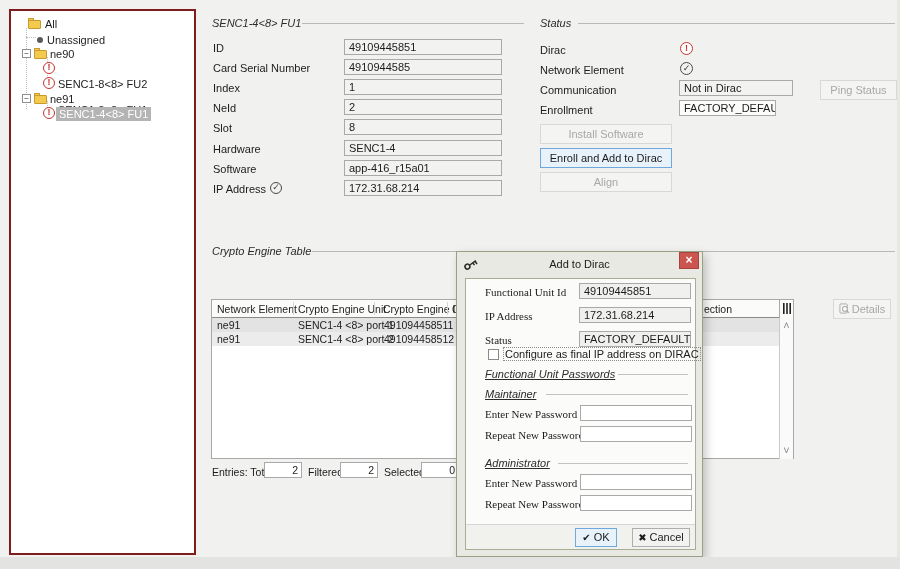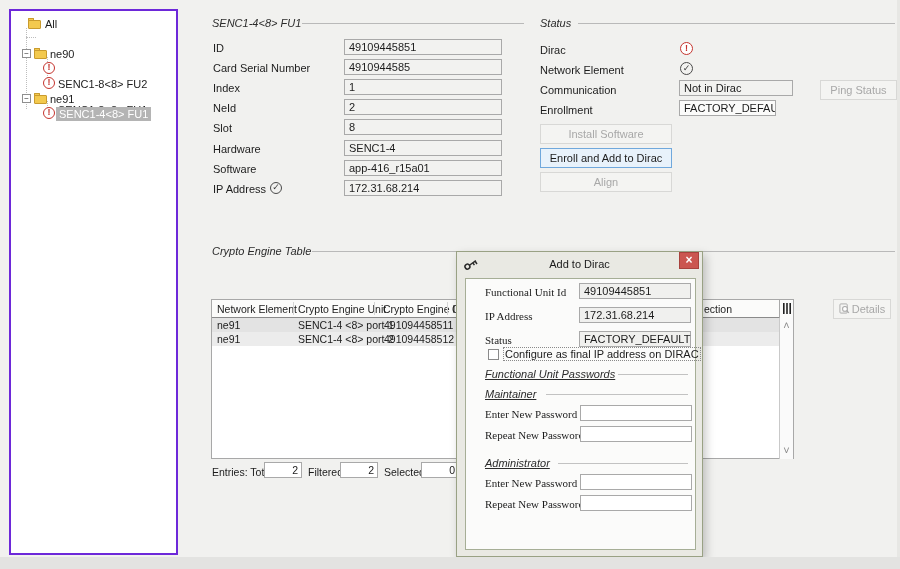--- a/index.html
+++ b/index.html
@@ -2,21 +2,21 @@
 <html><head>
 <meta charset="utf-8">
 <style>
   * { margin:0; padding:0; box-sizing:border-box; }
   html,body { width:900px; height:569px; }
   body { font-family:"Liberation Sans","DejaVu Sans",sans-serif; font-size:11px; color:#1c1c1c; }
   .stage { position:relative; width:900px; height:569px; background:#f1f1ef; overflow:hidden; }
   .abs { position:absolute; }
 
   
-  .tree-panel { left:9px; top:9px; width:169px; height:546px; background:#fff; border:2px solid #6d28d9; }
+  .tree-panel { left:9px; top:9px; width:187px; height:546px; background:#fff; border:2px solid #7f1d1d; }
   .tree-row { position:absolute; height:14px; line-height:14px; white-space:nowrap; }
   .tree-label { display:inline-block; }
   .tree-label.selected { background:#b4b4b4; color:#fff; padding:0 3px; }
   .dotline-v { position:absolute; border-left:1px dotted #bdbdbd; width:0; }
   .dotline-h { position:absolute; border-top:1px dotted #bdbdbd; height:0; }
   .expander { position:absolute; width:9px; height:9px; background:#fff; border:1px solid #8f8f8f; line-height:7px; text-align:center; font-size:8px; color:#333; }
   .folder { position:absolute; width:13px; height:11px; }
   .folder .back { position:absolute; left:0; top:2px; width:13px; height:9px; background:#f3c94e; border:1px solid #c99b2e; border-radius:1px; }
   .folder .tab { position:absolute; left:0; top:0; width:6px; height:4px; background:#f3c94e; border:1px solid #c99b2e; border-bottom:none; border-radius:1px 1px 0 0; }
   .bullet { position:absolute; width:6px; height:6px; background:#5a5a5a; border-radius:50%; }
@@ -82,20 +82,24 @@
     <div class="dotline-v" style="left:36px; top:90px; height:9px;"></div>
 
     <div class="tree-row" style="left:0; top:6px; width:180px;">
       <span class="folder" style="left:17px; top:1px;">
           <span class="tab"></span>
           <span class="back"></span>
         </span>
       <span class="tree-label" style="position:absolute; left:34px;">All</span>
     </div>
 
+    <div class="tree-row" style="left:0; top:22px; width:180px;">
+      <span class="bullet" style="left:26px; top:4px;"></span>
+      <span class="tree-label" style="position:absolute; left:36px;">Unassigned</span>
+    </div>
 
     <div class="tree-row" style="left:0; top:36px; width:180px;">
       <span class="expander" style="left:11px; top:2px;">−</span>
       <span class="folder" style="left:23px; top:1px;">
           <span class="tab"></span>
           <span class="back"></span>
         </span>
       <span class="tree-label" style="position:absolute; left:39px;">ne90</span>
     </div>
 
@@ -263,18 +267,22 @@
 
       <div class="sub-title" style="top:178px;">Administrator</div>
       <div class="sub-line" style="left:92px; top:184px; width:130px;"></div>
 
       <div class="lbl" style="top:198px;">Enter New Password</div>
       <input class="dlg-field-in" style="top: 195px;" type="password">
 
       <div class="lbl" style="top:219px;">Repeat New Password</div>
       <input class="dlg-field-in" style="top: 216px;" type="password">
 
+      <div class="dlg-btnbar">
+        <div class="dlg-btn focused" style="left:109px; width:42px;"><span class="mini-ico">✔</span><span>OK</span></div>
+        <div class="dlg-btn" style="left:166px; width:58px;"><span class="mini-ico">✖</span><span>Cancel</span></div>
+      </div>
     </div>
   </div>
 
   <div class="abs bottom-strip"></div>
   <div class="abs right-strip"></div>
 </div>
 
 </body></html>

